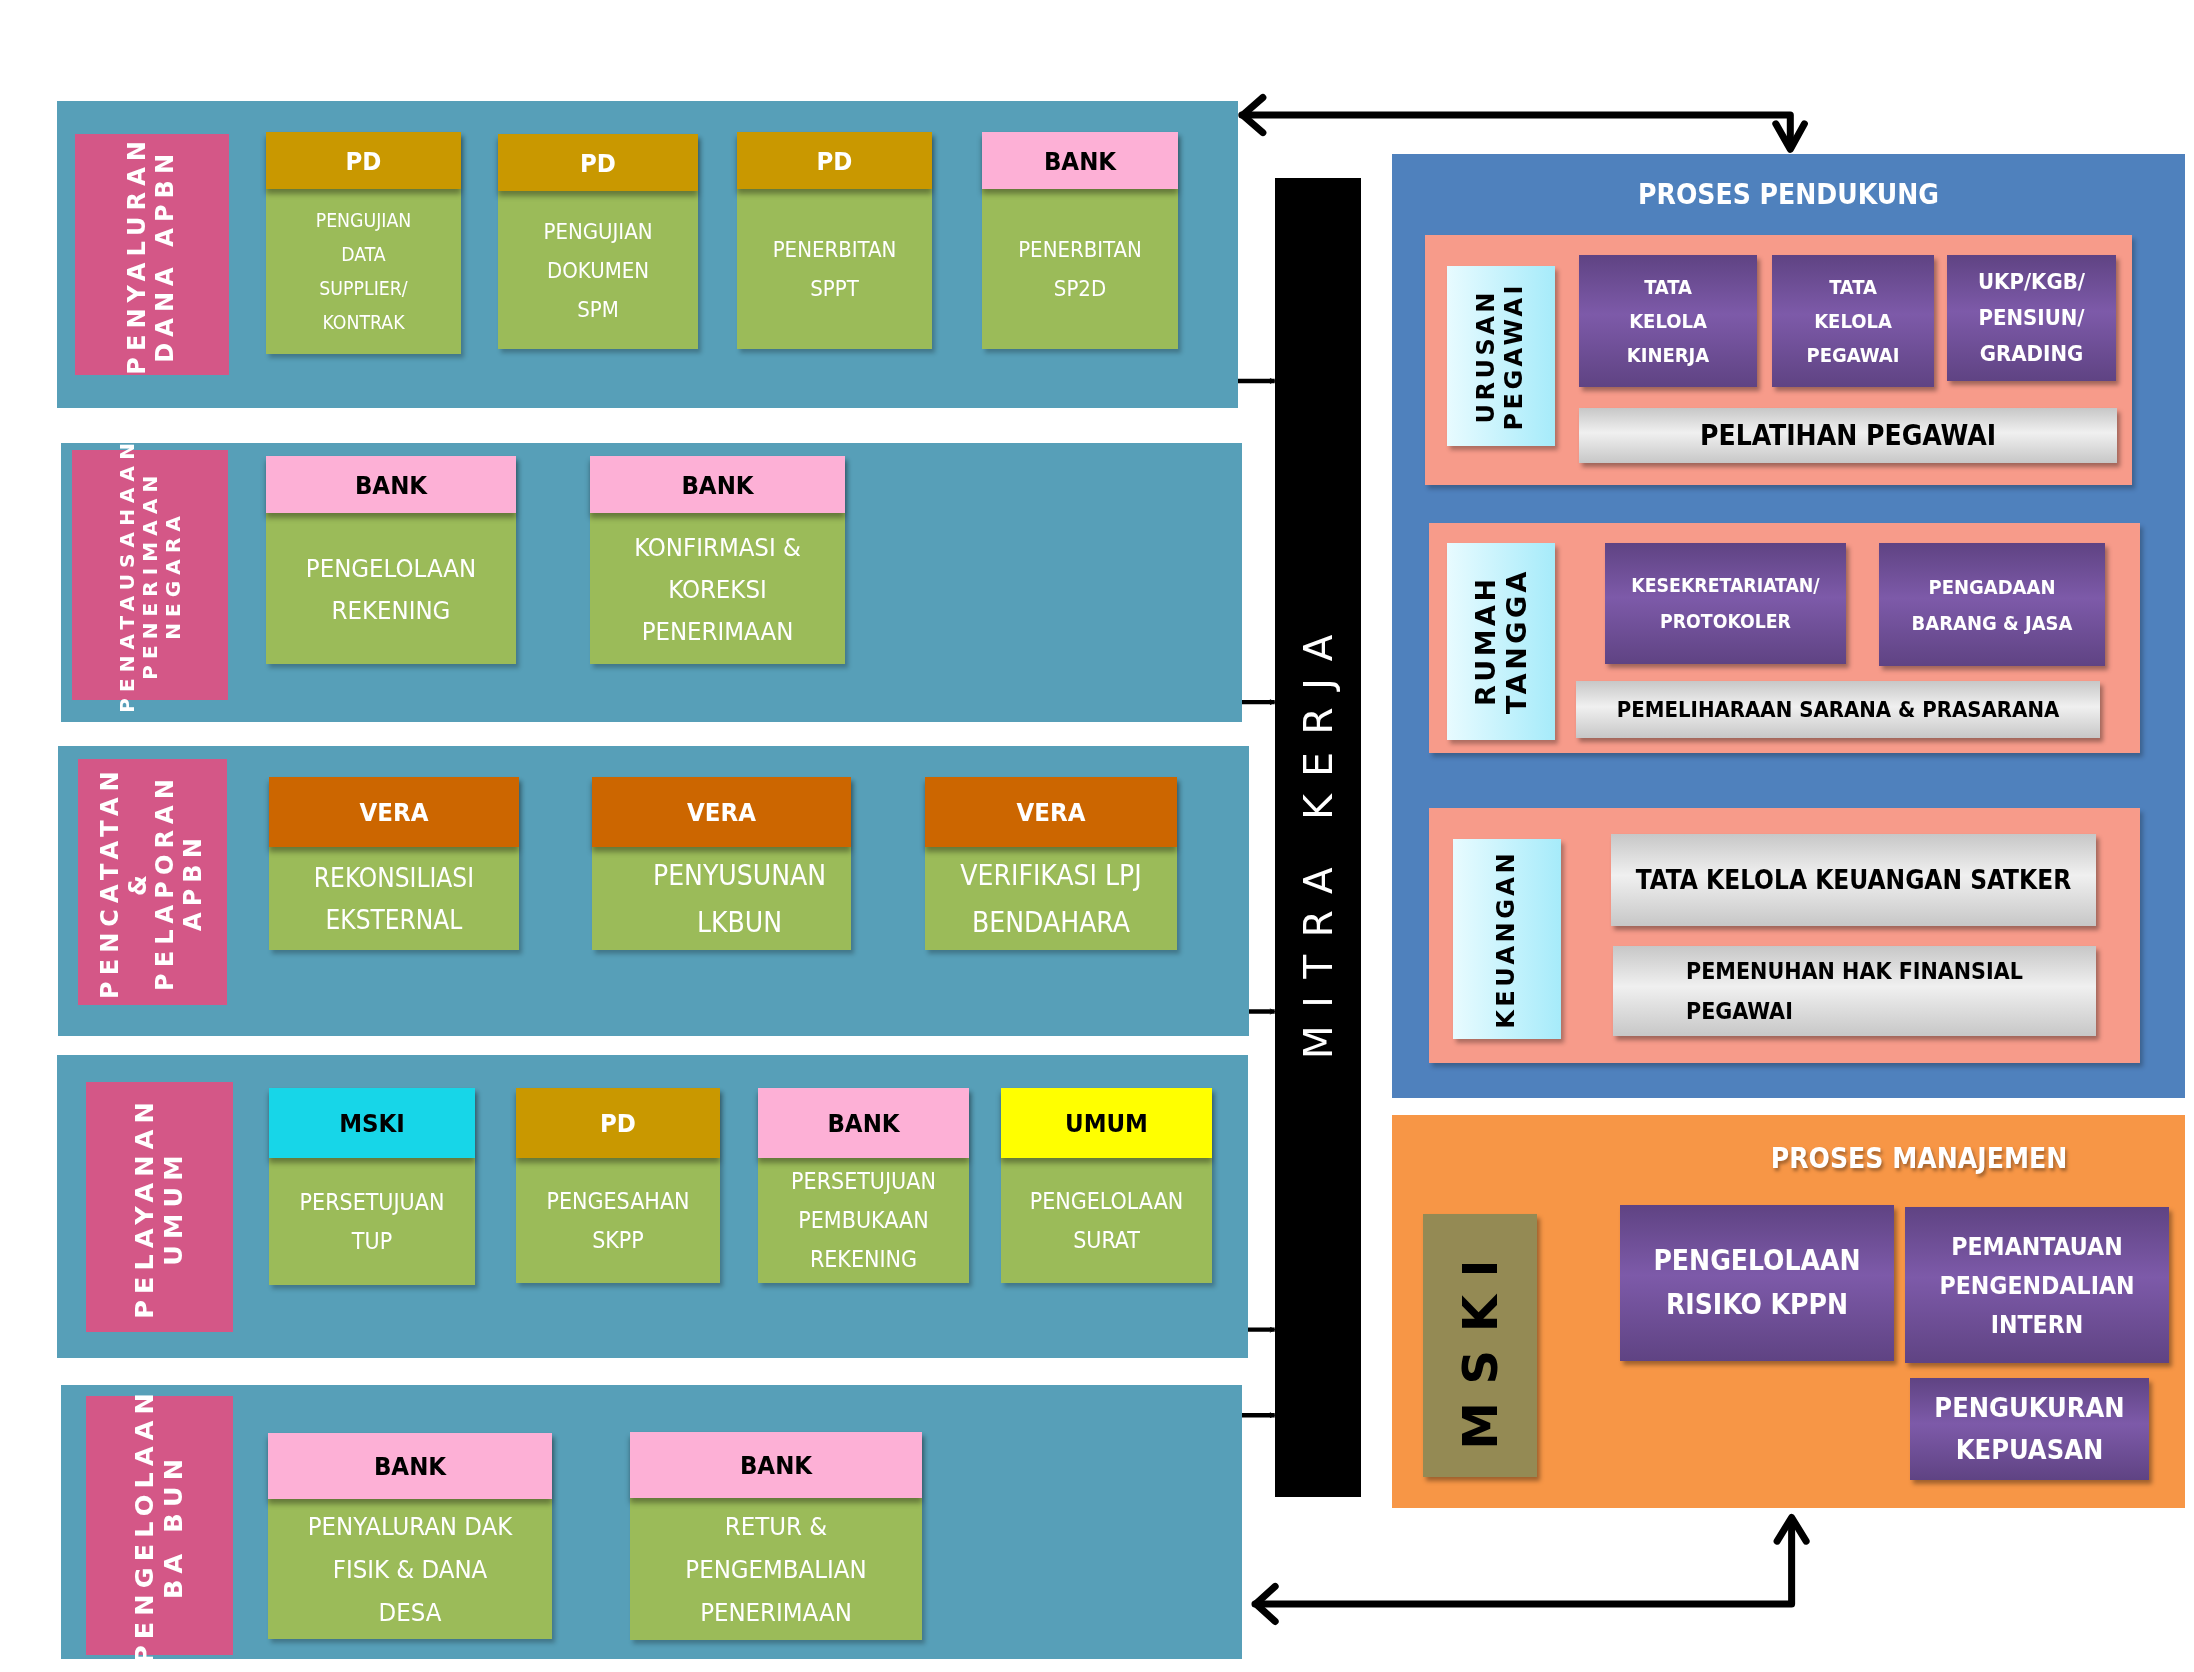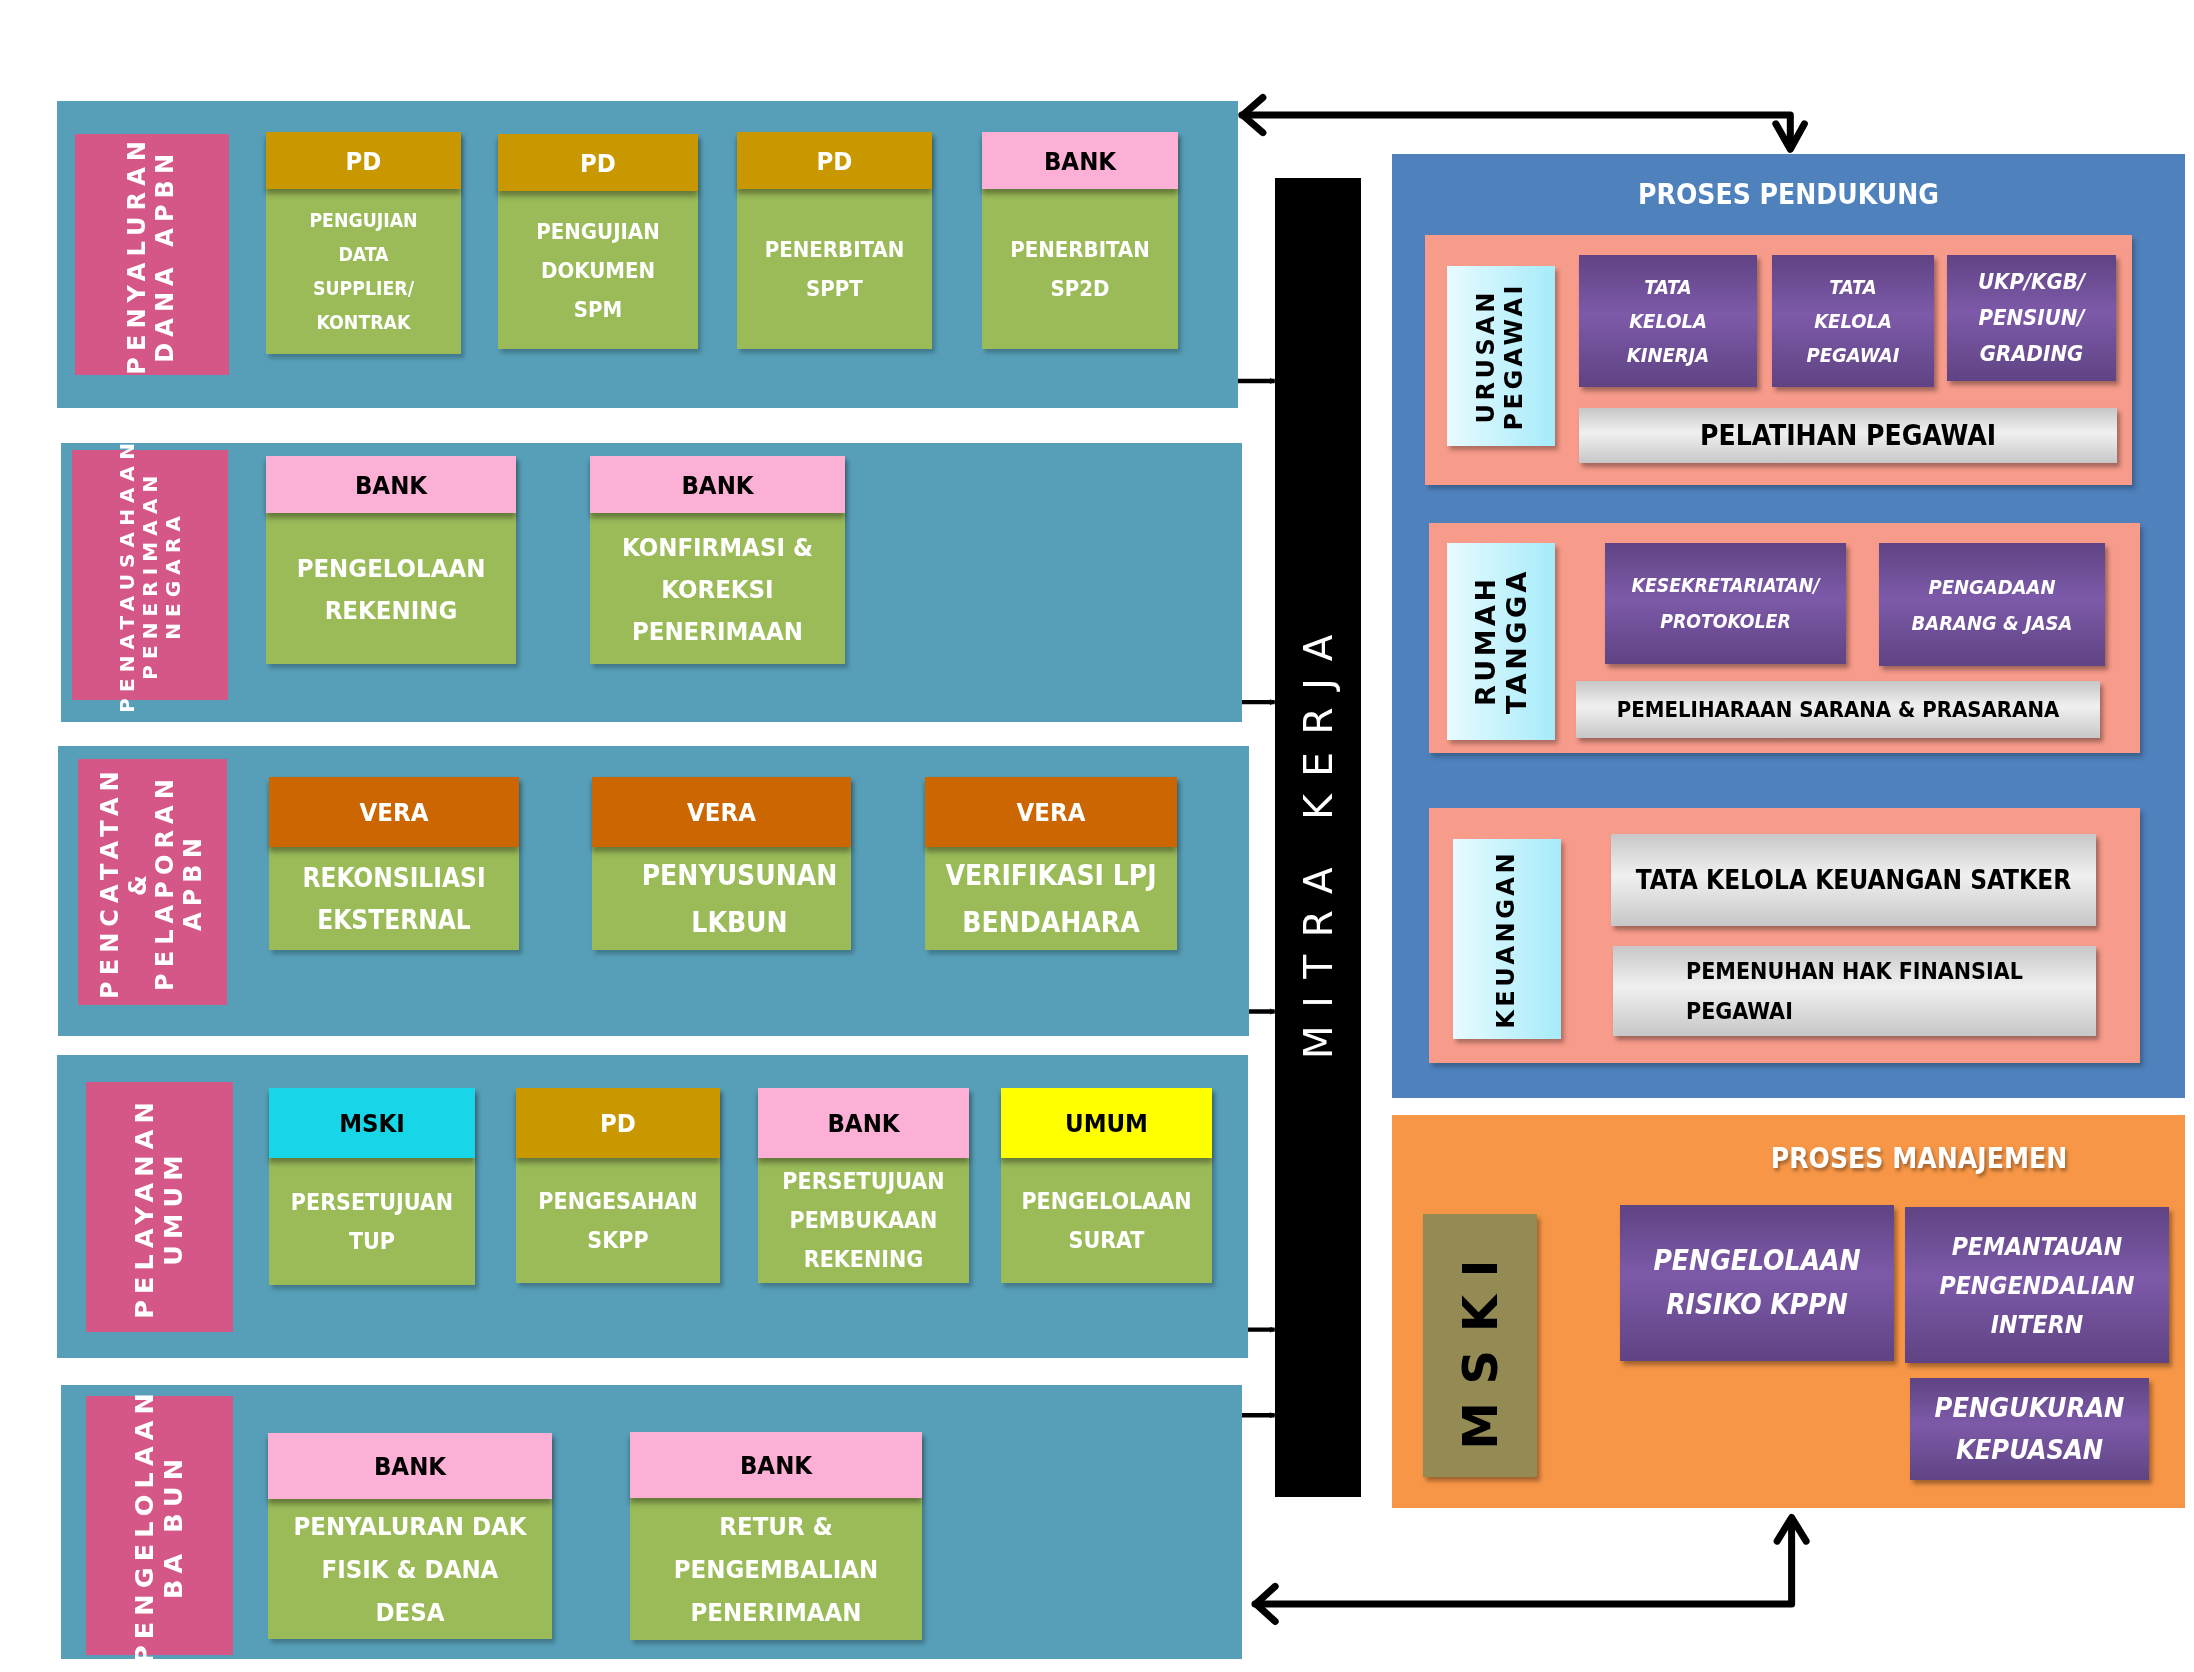--- a/index.html
+++ b/index.html
@@ -3,35 +3,35 @@
 <meta charset="utf-8">
 <style>
   html,body{margin:0;padding:0;background:#ffffff;}
   body{width:2194px;height:1672px;position:relative;overflow:hidden;font-family:"DejaVu Sans Condensed","DejaVu Sans",sans-serif;}
   .abs{position:absolute;box-sizing:border-box;}
   .row{background:#579fb8;}
   .rowlabel{background:#d45787;color:#fff;display:flex;align-items:center;justify-content:center;}
   .rowlabel span{writing-mode:vertical-rl;transform:rotate(180deg);font-family:"DejaVu Sans",sans-serif;font-weight:bold;letter-spacing:6.1px;text-align:center;line-height:1.15;white-space:pre-line;}
   .card{background:#9bbb59;box-shadow:2.6px 3.5px 4.4px rgba(0,0,0,0.25);}
   .card .head{position:absolute;left:0;right:0;top:0;display:flex;align-items:center;justify-content:center;font-weight:bold;box-shadow:0 5.3px 5.3px rgba(0,0,0,0.35);}
-  .card .body{position:absolute;left:0;right:0;bottom:0;display:flex;align-items:center;justify-content:center;text-align:center;color:#fff;font-weight:bold;white-space:pre-line;border-radius:15px;}
+  .card .body{position:absolute;left:0;right:0;bottom:0;display:flex;align-items:center;justify-content:center;text-align:center;color:#fff;font-weight:normal;white-space:pre-line;border-radius:15px;}
   .h-pd{background:#c99800;color:#fff;}
   .h-bank{background:#fdb0d6;color:#000;}
   .h-vera{background:#cc6600;color:#fff;}
   .h-mski{background:#17d6e8;color:#000;}
   .h-umum{background:#ffff00;color:#000;}
   .mitra{background:#000;display:flex;align-items:center;justify-content:center;}
   .mitra span{writing-mode:vertical-rl;transform:rotate(180deg);color:#fff;font-family:"DejaVu Sans",sans-serif;font-size:39px;letter-spacing:17.6px;}
   .pendukung{background:#4f81bd;}
   .manajemen{background:#f79646;}
   .section-title{color:#fff;font-weight:bold;text-align:center;}
   .salmon{background:#f79b8a;box-shadow:2.6px 3.5px 4.4px rgba(0,0,0,0.25);}
   .cyanlabel{background:linear-gradient(90deg,#e8fbff,#a6ebfa);display:flex;align-items:center;justify-content:center;box-shadow:2.6px 3.5px 4.4px rgba(0,0,0,0.3);}
   .cyanlabel span{writing-mode:vertical-rl;transform:rotate(180deg);font-family:"DejaVu Sans",sans-serif;font-weight:bold;color:#000;letter-spacing:3.5px;text-align:center;line-height:1.15;white-space:pre-line;}
-  .purple{background:linear-gradient(180deg,#5f4383 0%,#7d5aa9 45%,#5f4383 100%);color:#fff;font-weight:bold;display:flex;align-items:center;justify-content:center;text-align:center;white-space:pre-line;box-shadow:2.6px 3.5px 4.4px rgba(0,0,0,0.35);font-style:italic;}
+  .purple{background:linear-gradient(180deg,#5f4383 0%,#7d5aa9 45%,#5f4383 100%);color:#fff;font-weight:bold;display:flex;align-items:center;justify-content:center;text-align:center;white-space:pre-line;box-shadow:2.6px 3.5px 4.4px rgba(0,0,0,0.35);}
   .gray{background:linear-gradient(180deg,#c7c7c7 0%,#f0f0f0 45%,#c7c7c7 100%);color:#000;font-weight:bold;display:flex;align-items:center;justify-content:center;text-align:left;white-space:pre-line;box-shadow:2.6px 3.5px 4.4px rgba(0,0,0,0.35);}
   .olive{background:#948a54;display:flex;align-items:center;justify-content:center;box-shadow:2.6px 3.5px 4.4px rgba(0,0,0,0.35);}
   .olive span{writing-mode:vertical-rl;transform:rotate(180deg);font-family:"DejaVu Sans",sans-serif;font-weight:bold;color:#000;font-size:48px;letter-spacing:17.6px;}
   svg.conn{position:absolute;left:0;top:0;pointer-events:none;}
 </style>
 </head>
 <body>
 
 <svg class="conn" width="2194" height="1672" viewBox="0 0 5000 3810">
   <defs>

